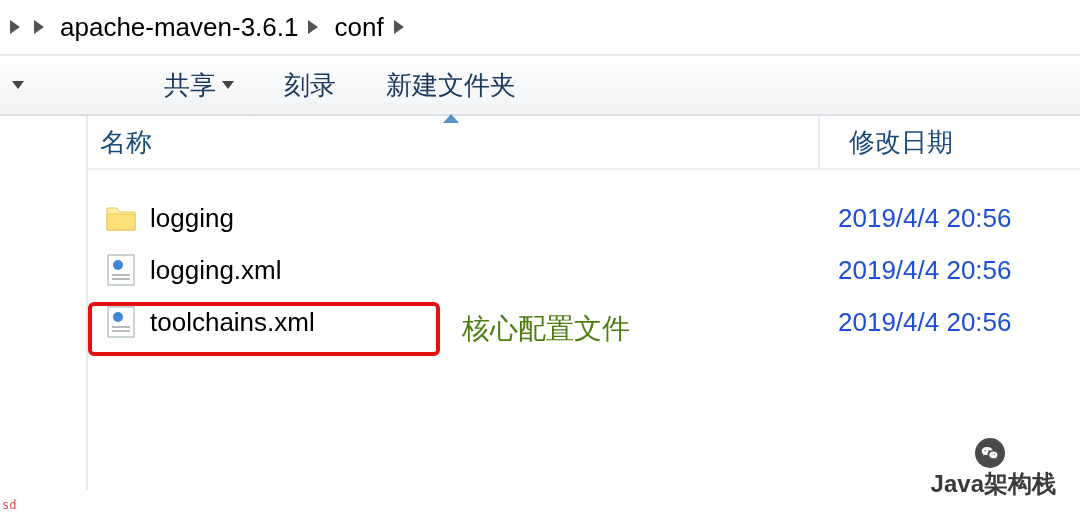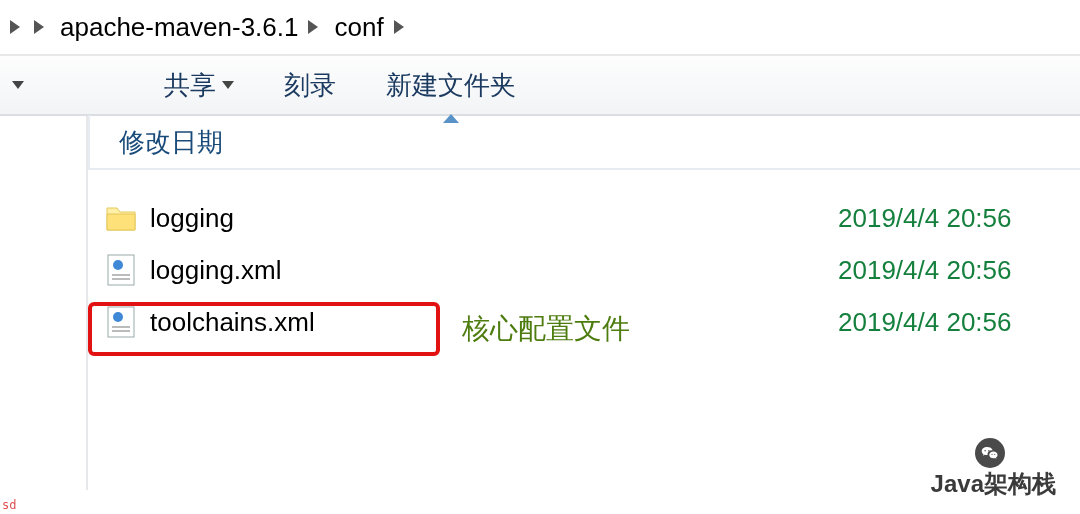--- a/index.html
+++ b/index.html
@@ -100,21 +100,21 @@
     .file-list { padding-top: 22px; }
     .file-row {
       display: flex;
       align-items: center;
       height: 52px;
       font-size: 26px;
       color: #000;
     }
     .file-row .icon-cell { width: 54px; display:flex; align-items:center; justify-content:center; padding-left: 12px; }
     .file-row .name-cell { flex: 0 0 676px; padding-left: 8px; }
-    .file-row .date-cell { flex: 1; padding-left: 20px; color: #15803d; }
+    .file-row .date-cell { flex: 1; padding-left: 20px; color: #1d4ed8; }
     
     .folder-icon svg, .xml-icon svg { display:block; }
     
     .highlight-box {
       position: absolute;
       border: 4px solid #e31212;
       border-radius: 6px;
       left: 88px;
       top: 302px;
       width: 352px;
@@ -187,20 +187,21 @@
     </div>
   </div>
 </div>
 
 <div class="file-area">
   <div class="left-rail"></div>
   <div class="content">
 
     <div class="headers">
       <div class="sort-indicator"></div>
+      <div class="col-name">名称</div>
       <div class="col-divider"></div>
       <div class="col-date">修改日期</div>
     </div>
 
     <div class="file-list">
 
       <div class="file-row">
         <div class="icon-cell">
           <span class="folder-icon">
             <svg width="32" height="28" viewBox="0 0 32 28">

